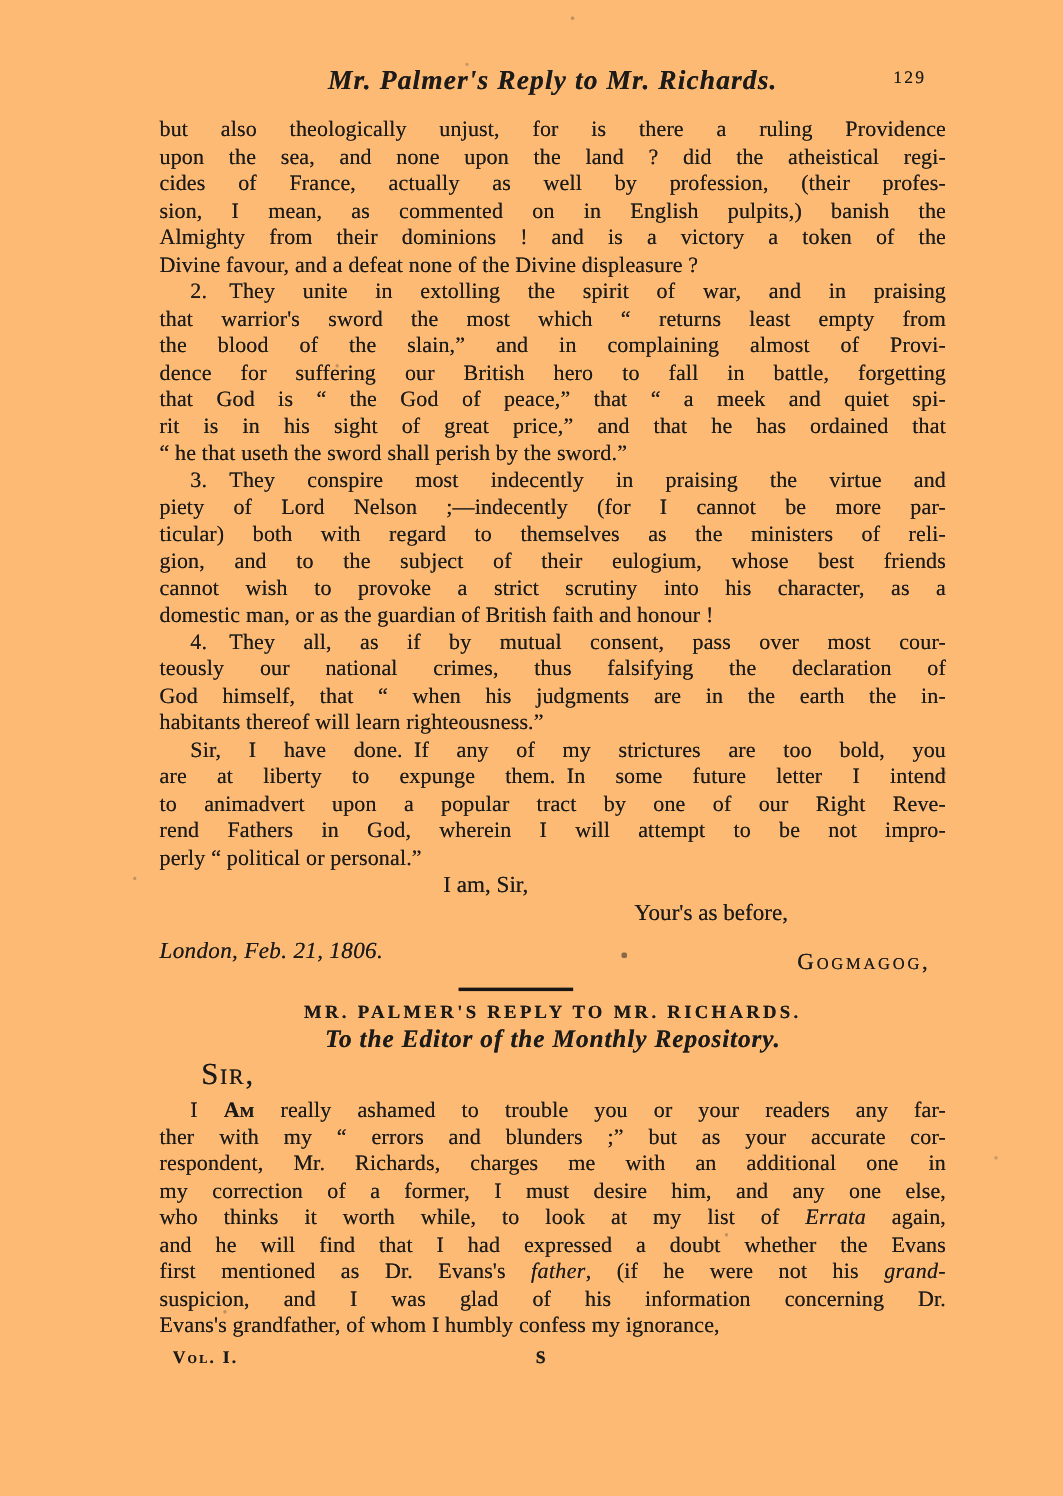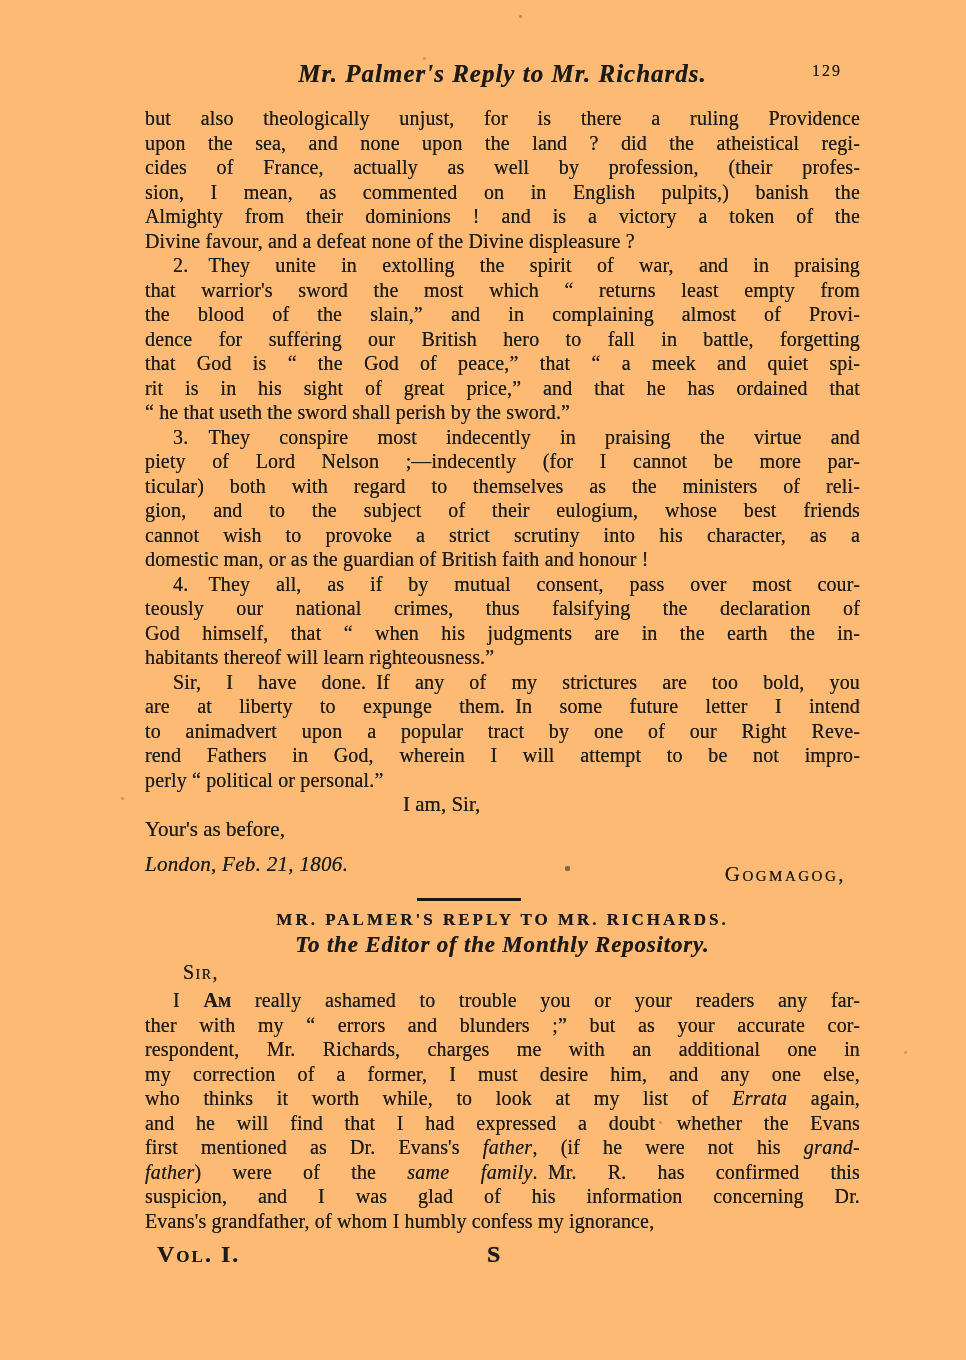--- a/index.html
+++ b/index.html
@@ -37,21 +37,21 @@
     letter-spacing:.15px;
     white-space:normal;
   }
   .line.jl{text-align:justify;text-align-last:justify;}
   .line.indent{text-indent:28px;}
   .sc{font-variant:small-caps;font-weight:bold;}
   i{letter-spacing:.3px;}
   
   .closing{font-size:21px;line-height:25px;}
   .closing .iam{margin-left:258px;text-shadow:0 0 .55px rgba(28,27,25,.8);}
-  .closing .yours{text-shadow:0 0 .55px rgba(28,27,25,.8);}
+  .closing .yours{margin-left:288px;text-shadow:0 0 .55px rgba(28,27,25,.8);text-align:center;}
   .dateline-row{display:flex;justify-content:space-between;align-items:center;}
   .dateline{font-size:21px;text-shadow:0 0 .55px rgba(28,27,25,.8);}
   .signature{
     font-variant:small-caps;letter-spacing:2.5px;
     font-weight:normal;font-size:21px;
     padding-right:14px;
     text-shadow:0 0 .5px rgba(28,27,25,.8);
     margin-top:20px;
   }
   
@@ -70,26 +70,26 @@
   }
   .sec-subheading{
     text-align:center;
     font-style:italic;font-weight:bold;
     font-size:23px;letter-spacing:.8px;
     margin-top:2px;
     text-shadow:0 0 .5px rgba(28,27,25,.8);
   }
   .salutation{
     font-variant:small-caps;
-    font-size:20px;letter-spacing:1.5px;
+    font-size:28px;letter-spacing:1.5px;
     margin:3px 0 4px 38px;
     text-shadow:0 0 .55px rgba(28,27,25,.8);
   }
   
-  .page-footer{position:relative;font-size:24px;margin-top:8px;height:26px;}
+  .page-footer{position:relative;font-size:16px;margin-top:8px;height:26px;}
   .vol{
     position:absolute;left:12px;
     font-variant:small-caps;letter-spacing:2px;font-weight:bold;
     text-shadow:0 0 .5px rgba(28,27,25,.8);
   }
   .sigmark{
     position:absolute;left:342px;
     font-weight:bold;
     text-shadow:0 0 .7px rgba(28,27,25,.9);
   }
@@ -180,21 +180,20 @@
       <div class="salutation">Sir,</div>
       <div class="letter-body">
           <div class="paragraph">
             <div class="line jl indent">I <span class="sc">Am</span> really ashamed to trouble you or your readers any far-</div>
             <div class="line jl">ther with my “ errors and blunders ;” but as your accurate cor-</div>
             <div class="line jl">respondent, Mr. Richards, charges me with an additional one in</div>
             <div class="line jl">my correction of a former, I must desire him, and any one else,</div>
             <div class="line jl">who thinks it worth while, to look at my list of <i>Errata</i> again,</div>
             <div class="line jl">and he will find that I had expressed a doubt whether the Evans</div>
             <div class="line jl">first mentioned as Dr. Evans's <i>father</i>, (if he were not his <i>grand-</i></div>
-            <div class="line jl"><i>father</i>) were of the <i>same family</i>. Mr. R. has confirmed this</div>
             <div class="line jl">suspicion, and I was glad of his information concerning Dr.</div>
             <div class="line">Evans's grandfather, of whom I humbly confess my ignorance,</div>
           </div>
         </div>
     </section>
 
     <div class="page-footer">
       <span class="vol">Vol. I.</span>
       <span class="sigmark">S</span>
     </div>

